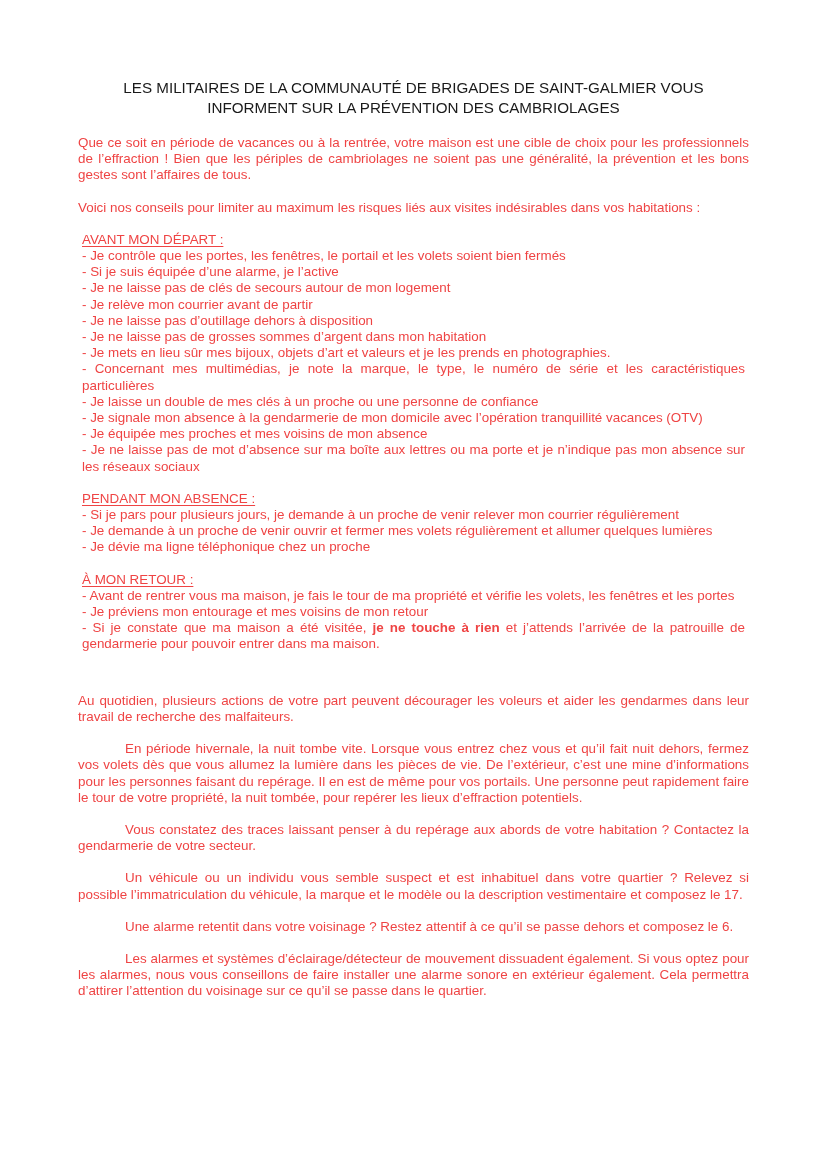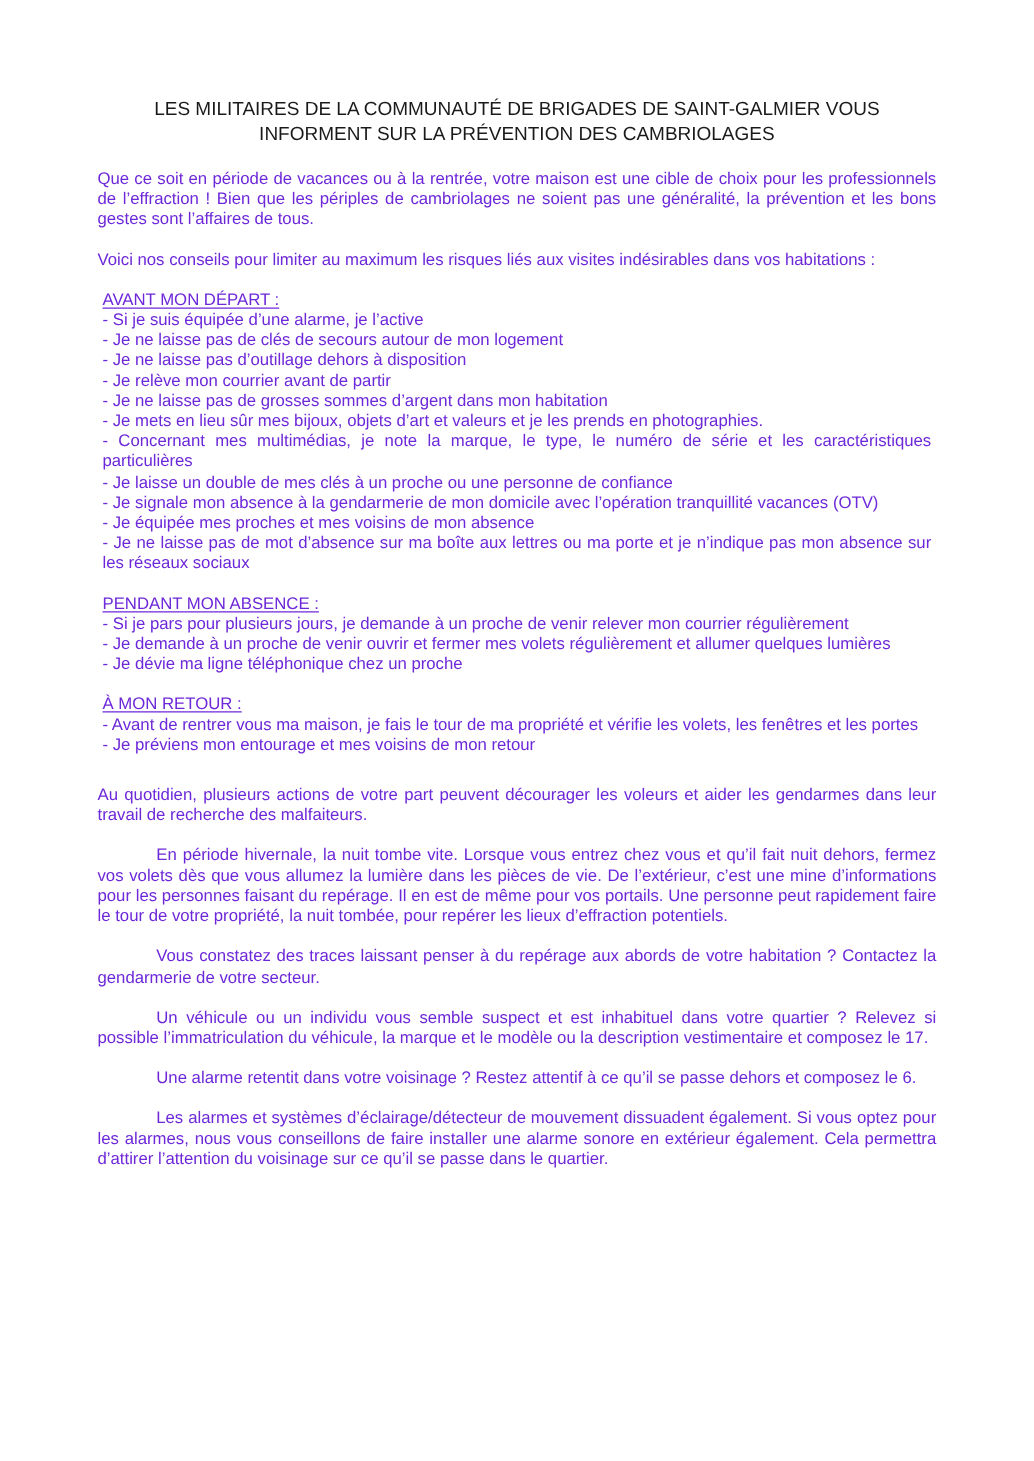--- a/index.html
+++ b/index.html
@@ -27,70 +27,72 @@
     text-align: center;
     line-height: 20px;
     margin: 0 0 17px 0;
     color: #1a1a1a;
   }
   .para, .line, .heading {
     font-size: 13.4px;
     line-height: 16.2px;
     margin: 0;
     text-align: justify;
-    color: #6d28d9;
+    color: #ef4444;
   }
   .para { margin: 0 0 16px 0; }
   .line { margin: 0; }
   .heading {
     margin: 16px 0 0 0;
     text-decoration: underline;
     text-underline-offset: 2px;
   }
   .indent { text-indent: 47px; }
-  .gap-large { margin-top: 24px; }
+  .gap-large { margin-top: 40px; }
   strong { font-weight: bold; }
   section { margin: 4px; }
 </style>
 </head>
 <body>
 
 <div class="page">
 
   <h1 class="title">LES MILITAIRES DE LA COMMUNAUTÉ DE BRIGADES DE SAINT-GALMIER VOUS INFORMENT SUR LA PRÉVENTION DES CAMBRIOLAGES</h1>
 
   <p class="para">Que ce soit en période de vacances ou à la rentrée, votre maison est une cible de choix pour les professionnels de l’effraction ! Bien que les périples de cambriolages ne soient pas une généralité, la prévention et les bons gestes sont l’affaires de tous.</p>
   <p class="para">Voici nos conseils pour limiter au maximum les risques liés aux visites indésirables dans vos habitations :</p>
 
   <section>
     <p class="heading">AVANT MON DÉPART :</p>
+    <p class="line">- Je contrôle que les portes, les fenêtres, le portail et les volets soient bien fermés</p>
     <p class="line">- Si je suis équipée d’une alarme, je l’active</p>
     <p class="line">- Je ne laisse pas de clés de secours autour de mon logement</p>
+    <p class="line">- Je relève mon courrier avant de partir</p>
     <p class="line">- Je ne laisse pas d’outillage dehors à disposition</p>
-    <p class="line">- Je relève mon courrier avant de partir</p>
     <p class="line">- Je ne laisse pas de grosses sommes d’argent dans mon habitation</p>
     <p class="line">- Je mets en lieu sûr mes bijoux, objets d’art et valeurs et je les prends en photographies.</p>
     <p class="line">- Concernant mes multimédias, je note la marque, le type, le numéro de série et les caractéristiques particulières</p>
     <p class="line">- Je laisse un double de mes clés à un proche ou une personne de confiance</p>
     <p class="line">- Je signale mon absence à la gendarmerie de mon domicile avec l’opération tranquillité vacances (OTV)</p>
     <p class="line">- Je équipée mes proches et mes voisins de mon absence</p>
     <p class="line">- Je ne laisse pas de mot d’absence sur ma boîte aux lettres ou ma porte et je n’indique pas mon absence sur les réseaux sociaux</p>
   </section>
 
   <section>
     <p class="heading">PENDANT MON ABSENCE :</p>
     <p class="line">- Si je pars pour plusieurs jours, je demande à un proche de venir relever mon courrier régulièrement</p>
     <p class="line">- Je demande à un proche de venir ouvrir et fermer mes volets régulièrement et allumer quelques lumières</p>
     <p class="line">- Je dévie ma ligne téléphonique chez un proche</p>
   </section>
 
   <section>
     <p class="heading">À MON RETOUR :</p>
     <p class="line">- Avant de rentrer vous ma maison, je fais le tour de ma propriété et vérifie les volets, les fenêtres et les portes</p>
     <p class="line">- Je préviens mon entourage et mes voisins de mon retour</p>
+    <p class="line"><span>- Si je constate que ma maison a été visitée, </span><strong>je ne touche à rien</strong><span> et j’attends l’arrivée de la patrouille de gendarmerie pour pouvoir entrer dans ma maison.</span></p>
   </section>
 
   <p class="para gap-large">Au quotidien, plusieurs actions de votre part peuvent décourager les voleurs et aider les gendarmes dans leur travail de recherche des malfaiteurs.</p>
 
   <p class="para indent">En période hivernale, la nuit tombe vite. Lorsque vous entrez chez vous et qu’il fait nuit dehors, fermez vos volets dès que vous allumez la lumière dans les pièces de vie. De l’extérieur, c’est une mine d’informations pour les personnes faisant du repérage. Il en est de même pour vos portails. Une personne peut rapidement faire le tour de votre propriété, la nuit tombée, pour repérer les lieux d’effraction potentiels.</p>
   <p class="para indent">Vous constatez des traces laissant penser à du repérage aux abords de votre habitation ? Contactez la gendarmerie de votre secteur.</p>
   <p class="para indent">Un véhicule ou un individu vous semble suspect et est inhabituel dans votre quartier ? Relevez si possible l’immatriculation du véhicule, la marque et le modèle ou la description vestimentaire et composez le 17.</p>
   <p class="para indent">Une alarme retentit dans votre voisinage ? Restez attentif à ce qu’il se passe dehors et composez le 6.</p>
   <p class="para indent">Les alarmes et systèmes d’éclairage/détecteur de mouvement dissuadent également. Si vous optez pour les alarmes, nous vous conseillons de faire installer une alarme sonore en extérieur également. Cela permettra d’attirer l’attention du voisinage sur ce qu’il se passe dans le quartier.</p>
 

